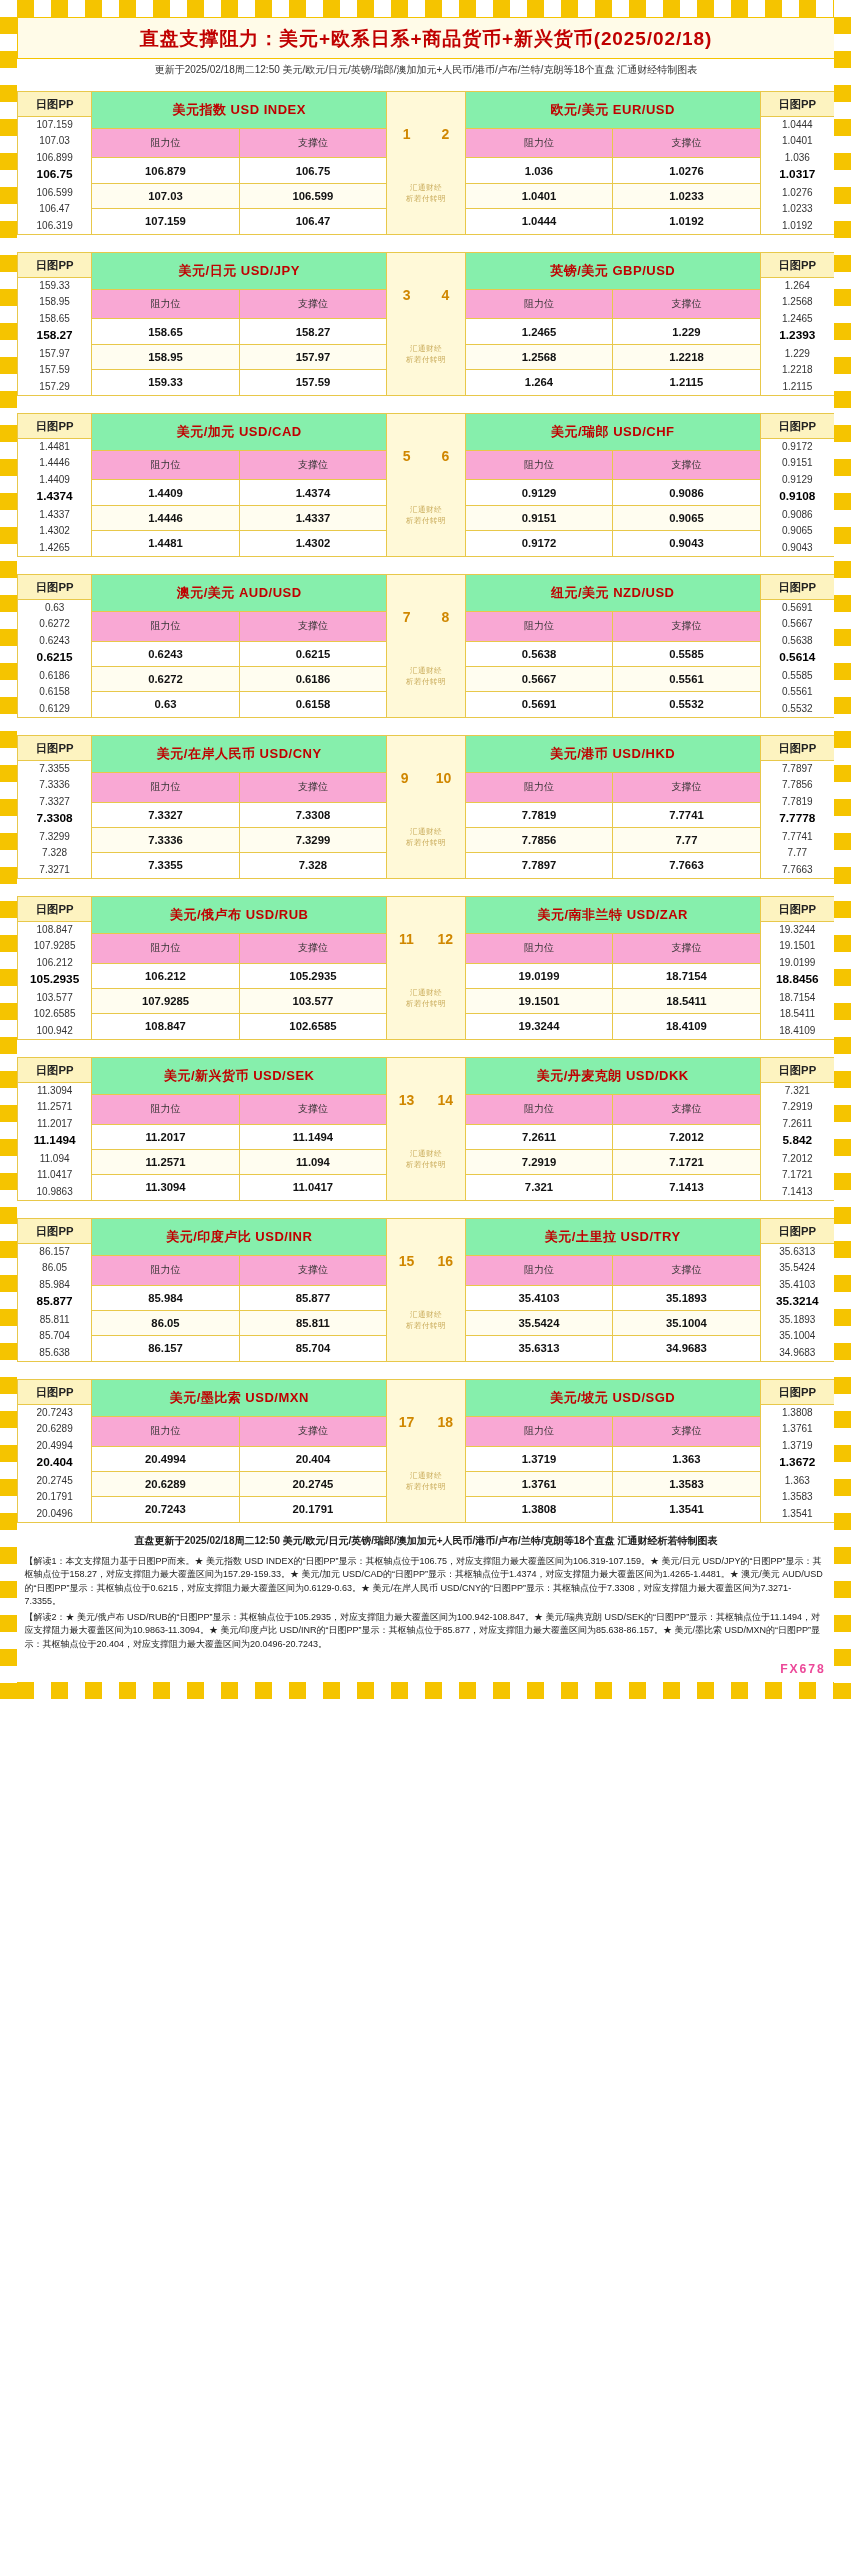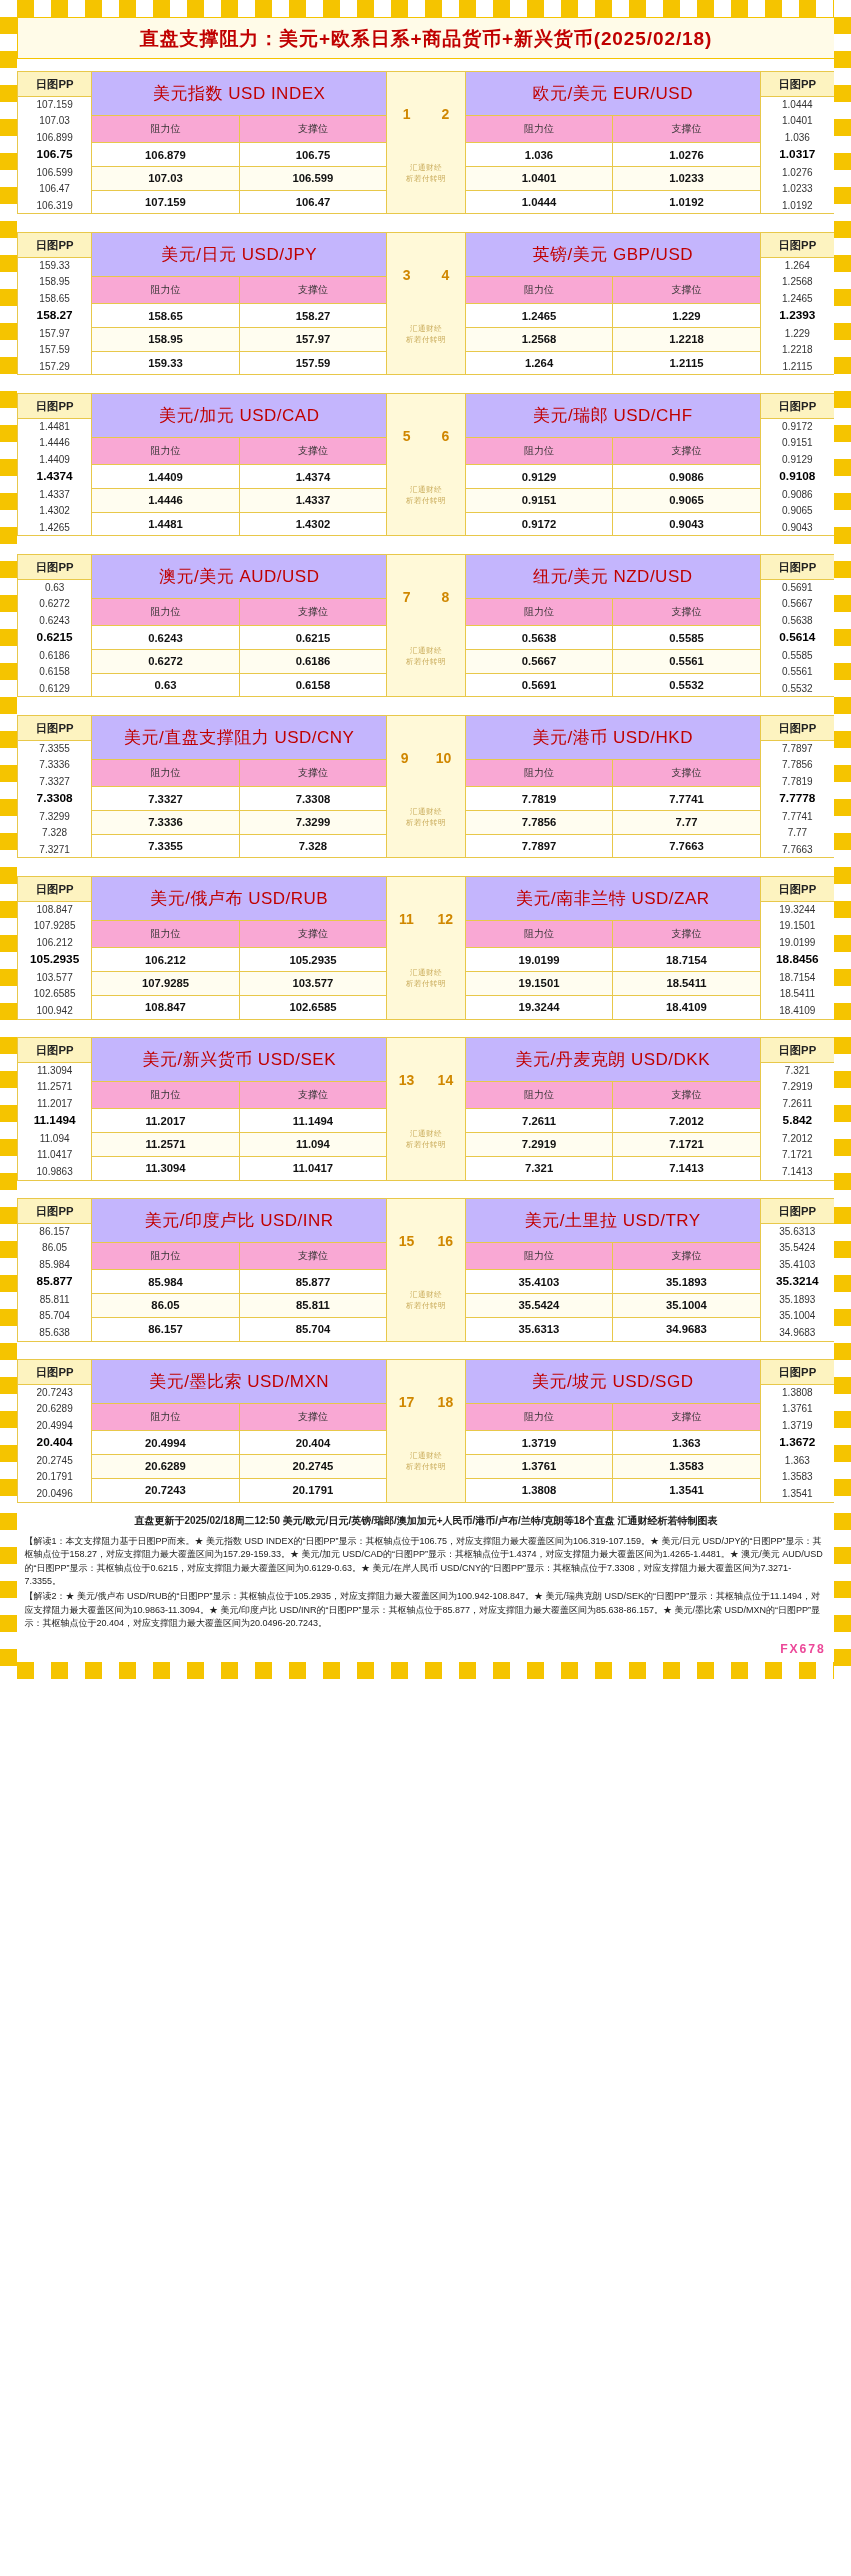--- a/index.html
+++ b/index.html
@@ -101,24 +101,24 @@
     line-height: 1.15;
   }
   .pp-cell.bold {
     font-weight: bold;
     font-size: 11.8px;
     color: #000;
     padding: 2.8px 0;
   }
 
   .pair-head {
-    background: #c4b5fd;
-    text-align: center;
-    font-size: 17px;
-    font-weight: normal;
+    background: #86efac;
+    text-align: center;
+    font-size: 13px;
+    font-weight: bold;
     color: #c00000;
     padding: 5.7px 0 4.7px;
     letter-spacing: 0.5px;
   }
   .rs-head {
     background: #f9a8d4;
     font-size: 10px;
     color: #333;
     text-align: center;
     padding: 2.8px 0;
@@ -190,20 +190,21 @@
 
 <div class="page">
   <div class="side-left"></div>
   <div class="side-right"></div>
 
   <div class="checker-top"></div>
 
   <div class="content">
 
     <div class="title-bar">直盘支撑阻力：美元+欧系日系+商品货币+新兴货币(2025/02/18)</div>
+    <div class="subtitle-bar">更新于2025/02/18周二12:50  美元/欧元/日元/英镑/瑞郎/澳加加元+人民币/港币/卢布/兰特/克朗等18个直盘  汇通财经特制图表</div>
 
     <div id="blocks-container">
         <div class="sub-table-wrap">
   <table class="grid">
     <colgroup>
       <col class="c-pp">
               <col style="width:135px">
               <col style="width:135px">
       <col class="c-num">
       <col style="width:135px">
@@ -499,21 +500,21 @@
       <td rowspan="5" style="vertical-align:top;padding:0">
         <div class="pp-head">日图PP</div>
         <div class="pp-cell">7.3355</div>
                   <div class="pp-cell">7.3336</div>
                   <div class="pp-cell">7.3327</div>
                   <div class="pp-cell bold">7.3308</div>
                   <div class="pp-cell">7.3299</div>
                   <div class="pp-cell">7.328</div>
                   <div class="pp-cell">7.3271</div>
       </td>
-      <td class="pair-head" colspan="2">美元/直盘支撑阻力  USD/CNY</td>
+      <td class="pair-head" colspan="2">美元/在岸人民币  USD/CNY</td>
       <td class="num-cell" rowspan="5">
         <div class="nums">
           <span>9</span>
           <span>10</span>
         </div>
         <div class="wm">汇通财经<br>析若付转明</div>
       </td>
       <td class="pair-head" colspan="2">美元/港币  USD/HKD</td>
       <td rowspan="5" style="vertical-align:top;padding:0">
         <div class="pp-head">日图PP</div>

